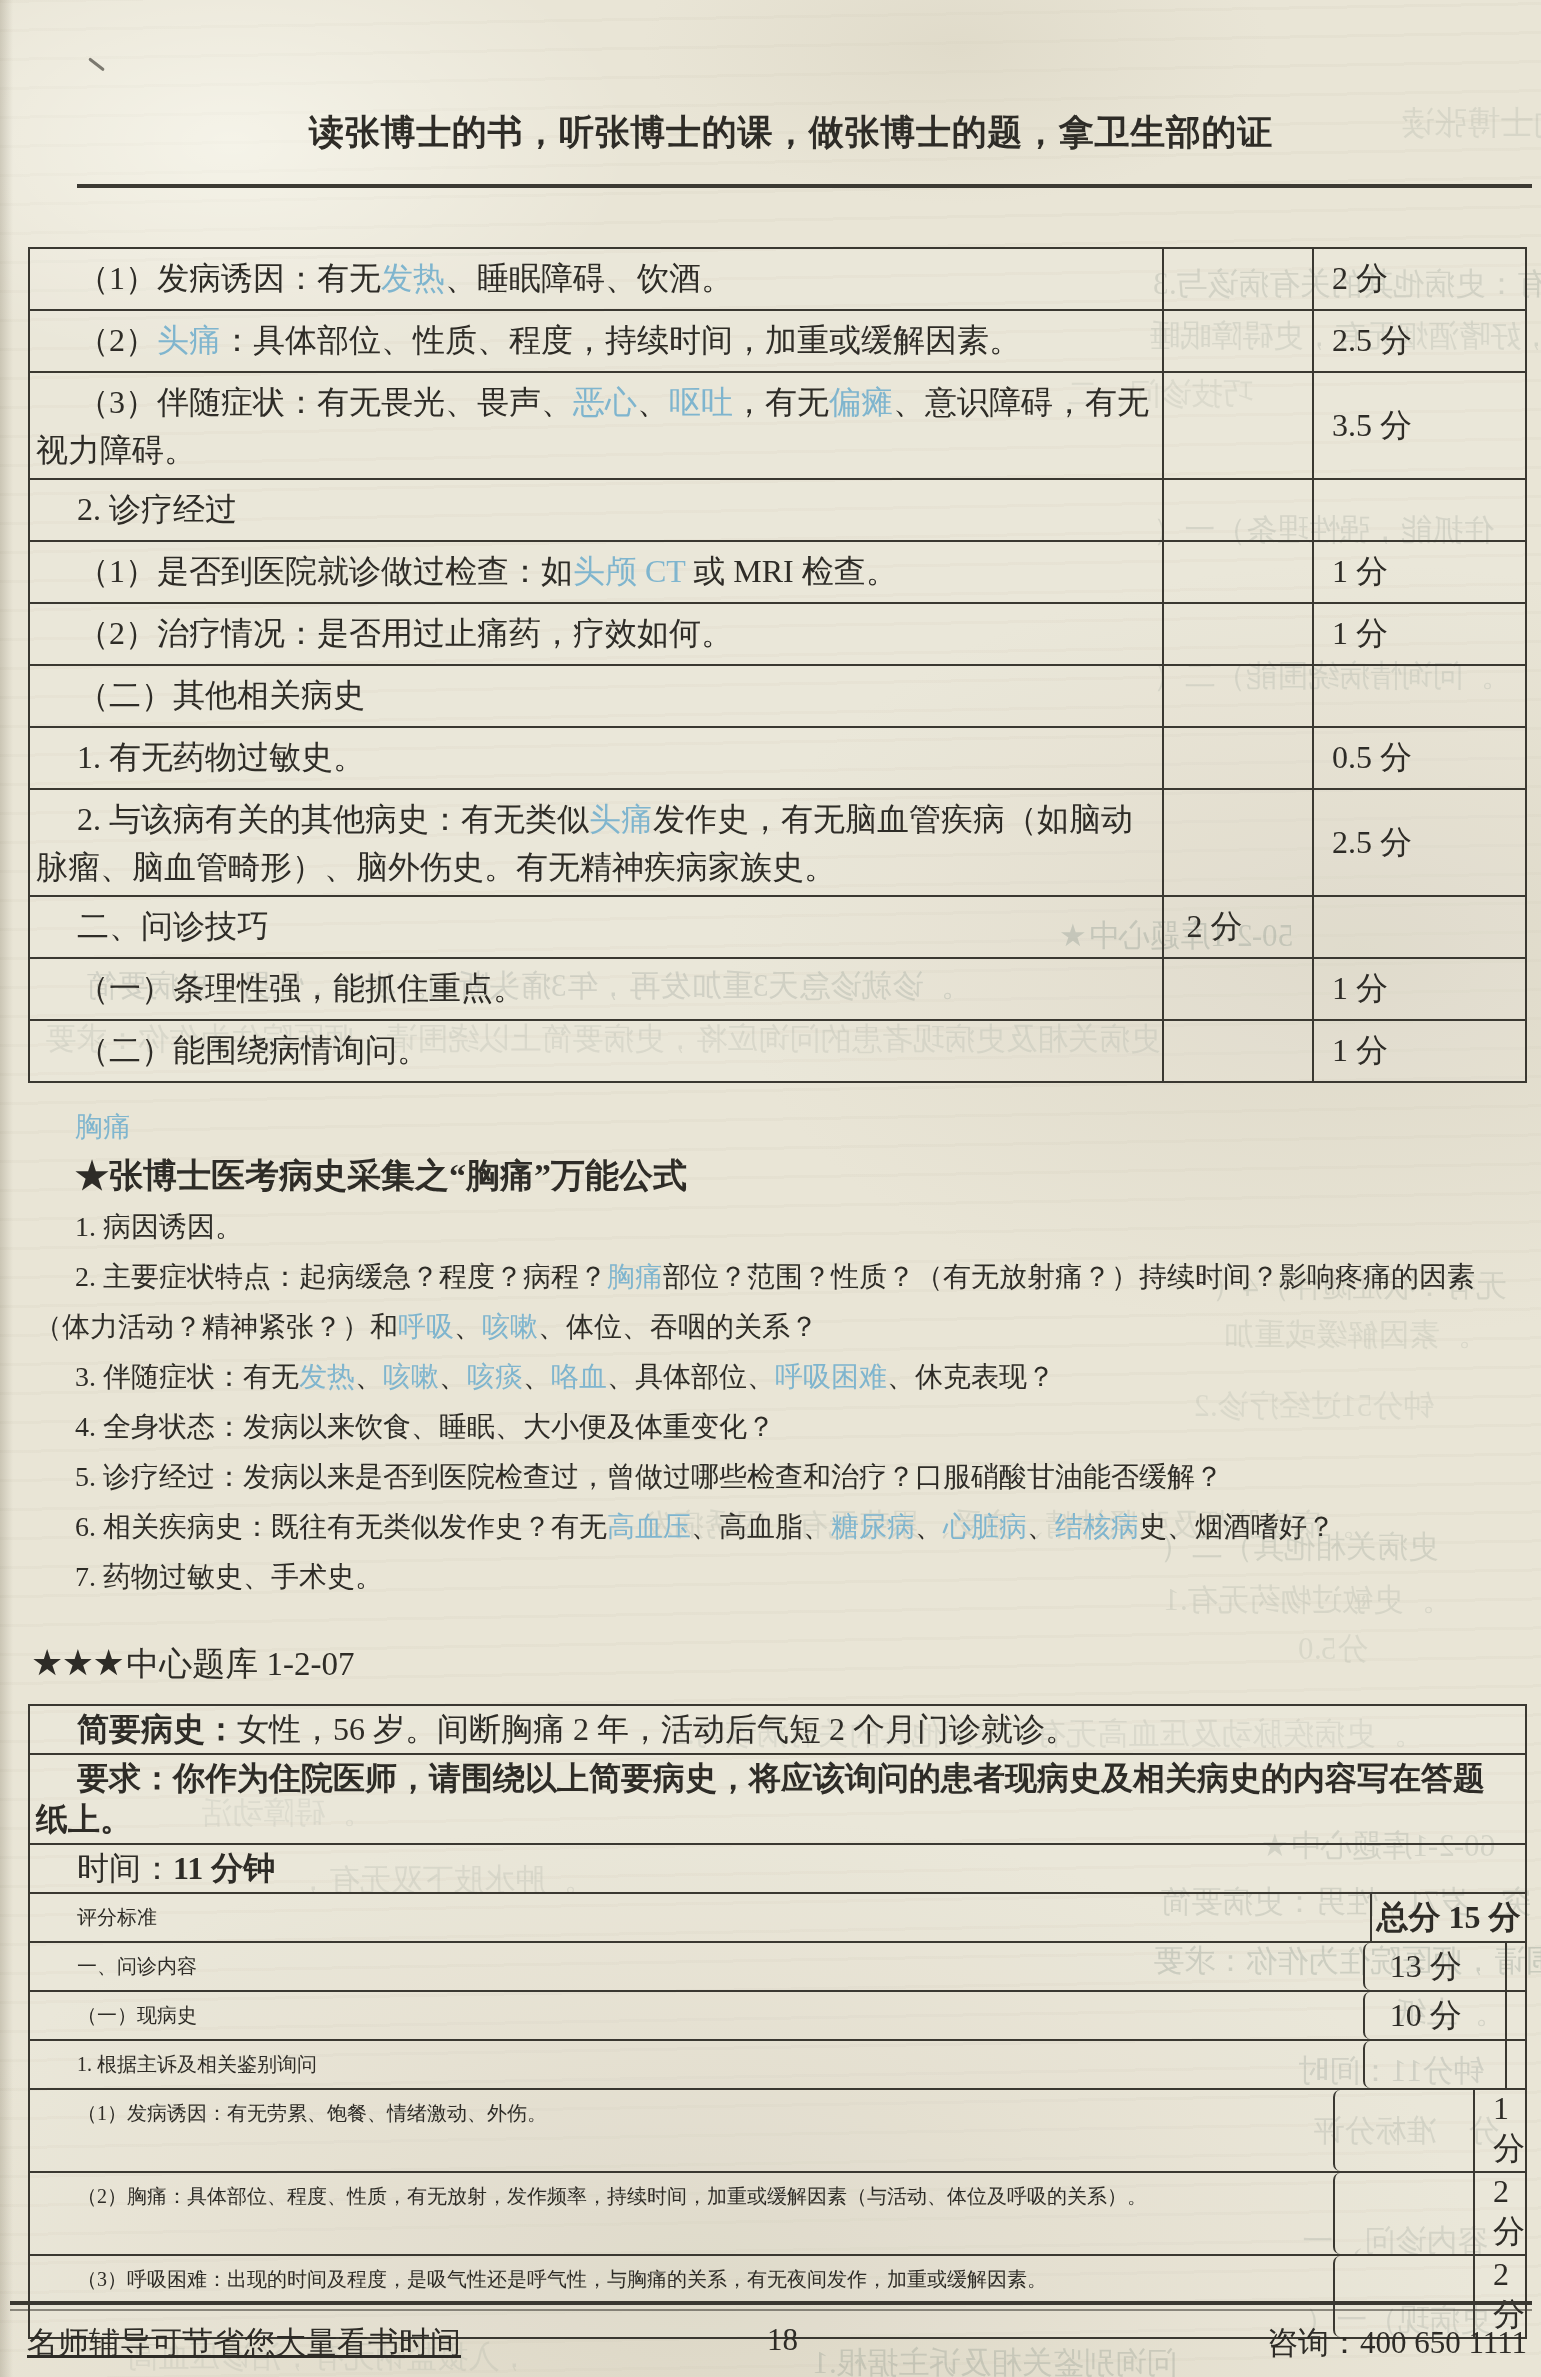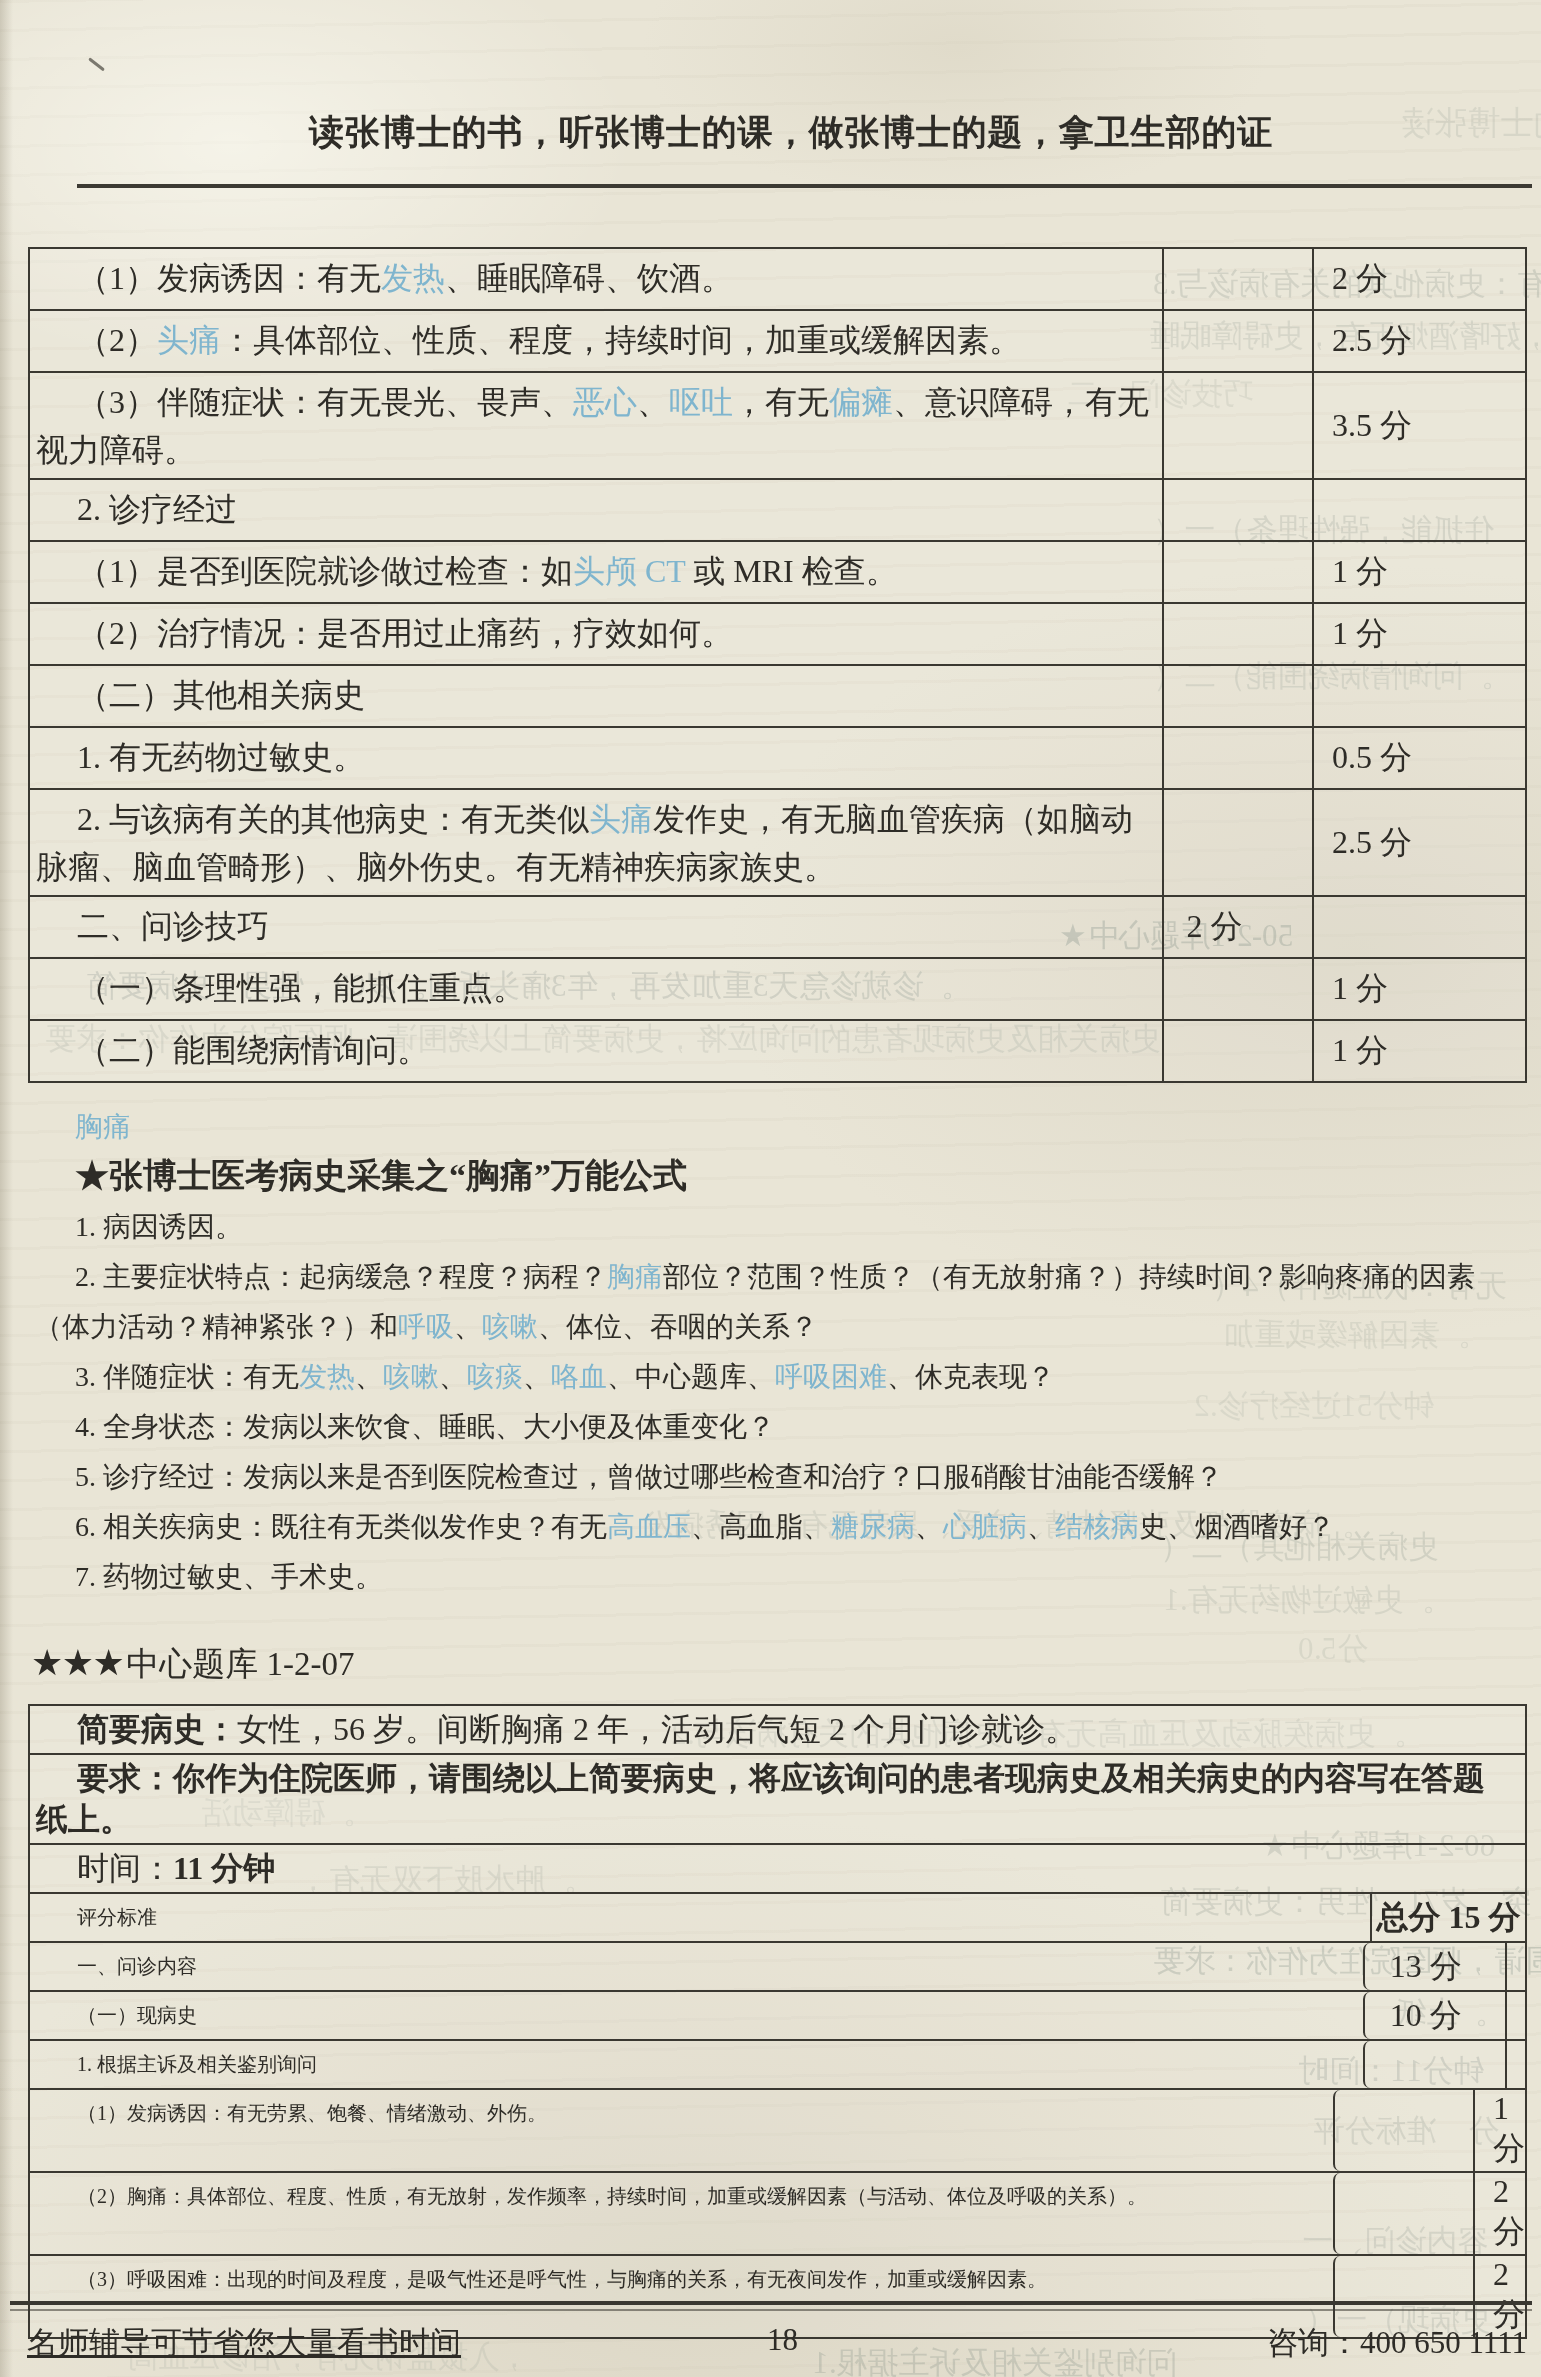--- a/index.html
+++ b/index.html
@@ -170,21 +170,21 @@
         <div class="cell-b">1 分</div>
       </div>
     </div>
 
   <div class="formula">
     <div class="fline f-label">胸痛</div>
     <div class="fline f-heading">★张博士医考病史采集之“胸痛”万能公式</div>
     <div id="formula-lines">
         <div class="fline"><span>1. 病因诱因。</span></div>
         <div class="fline"><span>2. 主要症状特点：起病缓急？程度？病程？</span><span class="s-blue">胸痛</span><span>部位？范围？性质？（有无放射痛？）持续时间？影响疼痛的因素（体力活动？精神紧张？）和</span><span class="s-blue">呼吸</span><span>、</span><span class="s-blue">咳嗽</span><span>、体位、吞咽的关系？</span></div>
-        <div class="fline"><span>3. 伴随症状：有无</span><span class="s-blue">发热</span><span>、</span><span class="s-blue">咳嗽</span><span>、</span><span class="s-blue">咳痰</span><span>、</span><span class="s-blue">咯血</span><span>、中心题库、</span><span class="s-blue">呼吸困难</span><span>、休克表现？</span></div>
+        <div class="fline"><span>3. 伴随症状：有无</span><span class="s-blue">发热</span><span>、</span><span class="s-blue">咳嗽</span><span>、</span><span class="s-blue">咳痰</span><span>、</span><span class="s-blue">咯血</span><span>、具体部位、</span><span class="s-blue">呼吸困难</span><span>、休克表现？</span></div>
         <div class="fline"><span>4. 全身状态：发病以来饮食、睡眠、大小便及体重变化？</span></div>
         <div class="fline"><span>5. 诊疗经过：发病以来是否到医院检查过，曾做过哪些检查和治疗？口服硝酸甘油能否缓解？</span></div>
         <div class="fline"><span>6. 相关疾病史：既往有无类似发作史？有无</span><span class="s-blue">高血压</span><span>、高血脂、</span><span class="s-blue">糖尿病</span><span>、</span><span class="s-blue">心脏病</span><span>、</span><span class="s-blue">结核病</span><span>史、烟酒嗜好？</span></div>
         <div class="fline"><span>7. 药物过敏史、手术史。</span></div>
       </div>
   </div>
 
   <div class="bank">
     <span class="stars">★★★</span><span>中心题库 1-2-07</span>
   </div>

